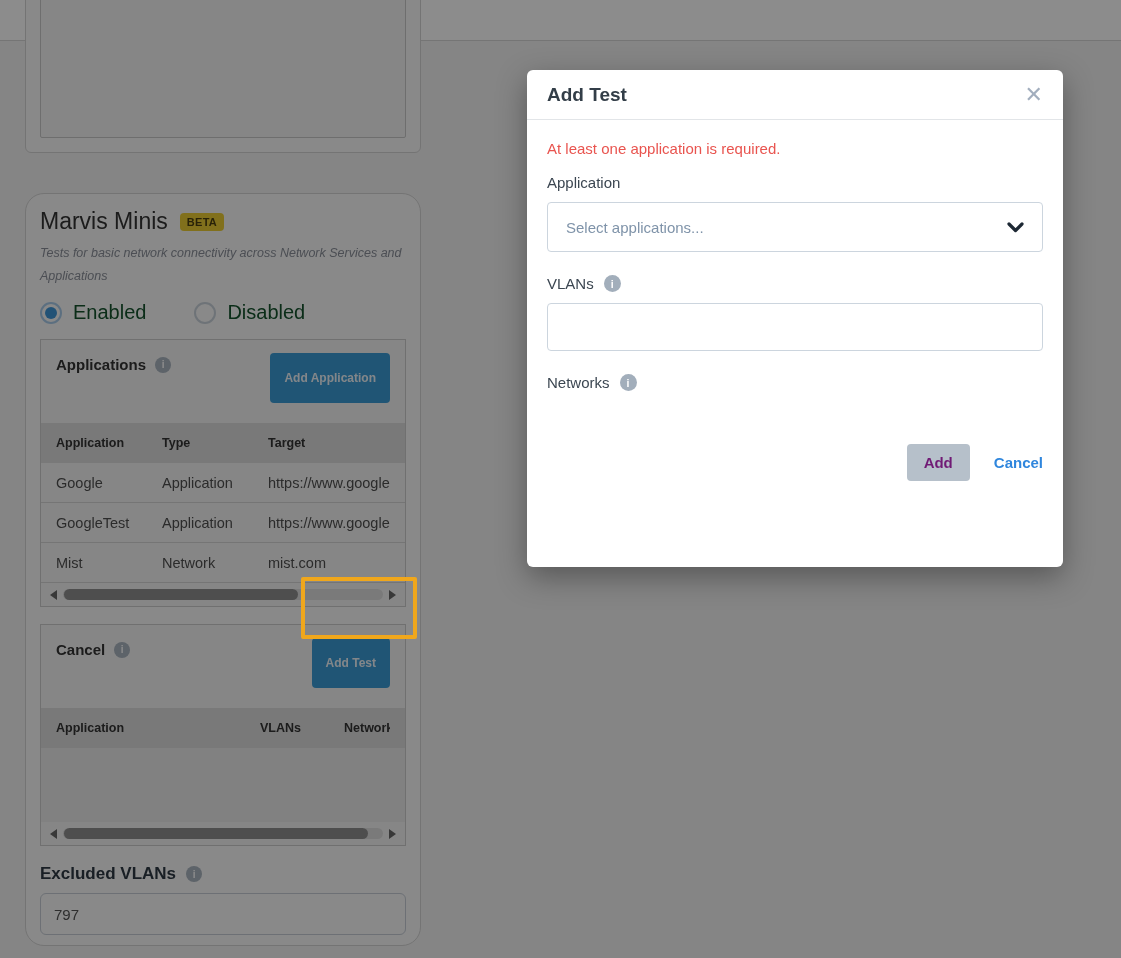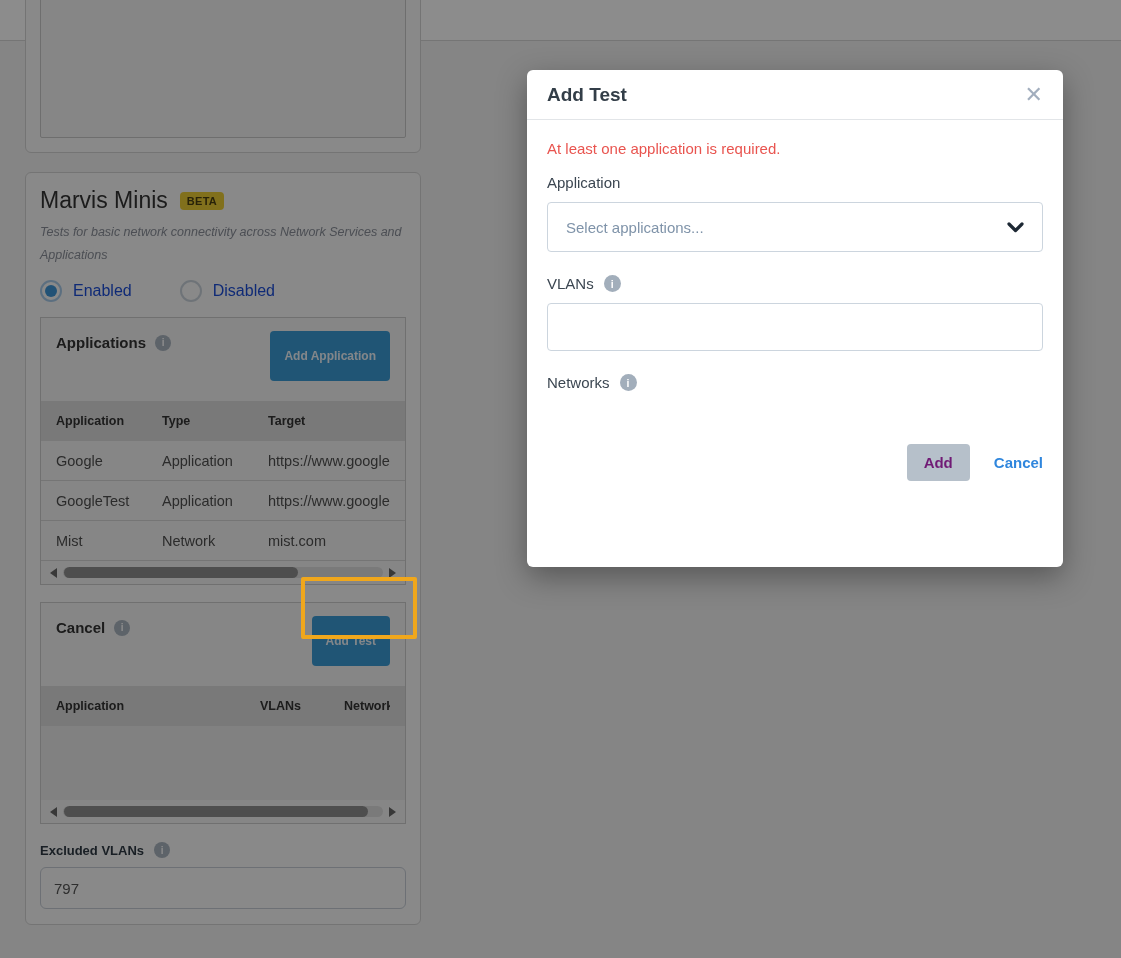--- a/index.html
+++ b/index.html
@@ -14,34 +14,34 @@
           display:flex; align-items:center; justify-content:center; }
   .logo-visor { width:19px; height:11px; background:#3a3e40; border-radius:5px;
                 display:flex; align-items:center; justify-content:center; gap:3px; }
   .logo-eye { width:4px; height:4px; border-radius:50%; background:#9aa0a2; }
   .app-title { margin-left:24px; font-size:13px; font-weight:bold; color:#2e2e2e; letter-spacing:.5px; }
 
   .card { position:absolute; background:#f9f9f9; border:1px solid #d4d4d4; border-radius:6px; z-index:1; }
   .card-partial { left:25px; top:-27px; width:396px; height:180px; }
   .empty-inner { position:absolute; left:14px; right:14px; top:10px; bottom:14px;
                  background:#f4f4f4; border:1px solid #c9c9c9; border-radius:2px; }
-  .card-marvis { left:25px; top:172px; width:396px; height:753px; padding:12px 14px; }
+  .card-marvis { left:25px; top:193px; width:396px; height:753px; padding:12px 14px;border-radius:19px; }
 
   .marvis-title-row { display:flex; align-items:center; gap:12px; margin-top:2px; }
   .marvis-title { font-size:23px; color:#333333; font-weight:normal; }
   .beta-badge { background:#eccd33; color:#4a3f10; font-size:11px; font-weight:bold;
                 padding:3px 7px; border-radius:4px; letter-spacing:.3px; }
   .marvis-desc { margin-top:7px; font-size:12.5px; font-style:italic; color:#8a8f99;
                  line-height:23px; max-width:370px; }
   .radio-row { display:flex; align-items:center; gap:48px; margin-top:13px; }
   .radio-opt { display:flex; align-items:center; gap:11px; cursor:pointer; }
   .radio-circle { width:22px; height:22px; border-radius:50%; border:2px solid #c9d2da; position:relative; }
   .radio-circle.selected { border-color:#a8cbe9; }
   .radio-circle.selected::after { content:""; position:absolute; inset:3px; border-radius:50%; background:#3f96d8; }
-  .radio-label { font-size:16px; color:#1d4ed8; }
+  .radio-label { font-size:20px; color:#14532d; }
 
   .section { margin-top:15px; background:#f5f5f5; border:1px solid #cdcdcd; }
   .section-header { display:flex; align-items:flex-start; justify-content:space-between; padding:13px 15px 20px 15px; }
   .section-title-wrap { display:flex; align-items:center; gap:9px; margin-top:3px; }
   .section-title { font-size:15px; font-weight:bold; color:#333; }
   .info-icon { width:16px; height:16px; border-radius:50%; background:#a9b4bf; color:#fff;
                font-size:10px; font-weight:bold; display:inline-flex; align-items:center;
                justify-content:center; font-style:normal; flex:none; }
   .btn-primary { background:#3b9bd6; color:#eef5fa; border:none; border-radius:4px;
                  font-size:12px; font-weight:bold; padding:18px 14px; cursor:pointer;
@@ -58,21 +58,21 @@
   .tbl-empty { height:74px; }
 
   .hscroll { display:flex; align-items:center; height:23px; padding:0 9px; gap:6px; }
   .hs-arrow { width:0; height:0; flex:none; cursor:pointer; }
   .hs-arrow.left { border-top:5px solid transparent; border-bottom:5px solid transparent; border-right:7px solid #666; }
   .hs-arrow.right { border-top:5px solid transparent; border-bottom:5px solid transparent; border-left:7px solid #666; }
   .hs-track { flex:1; height:11px; border-radius:6px; background:#dedede; position:relative; }
   .hs-thumb { position:absolute; left:1px; top:0; height:11px; border-radius:6px; background:#8f8f8f; }
 
   .excluded-label-row { display:flex; align-items:center; gap:10px; margin-top:18px; }
-  .excluded-label { font-size:13px; font-weight:bold; color:#2f3a44; }
+  .excluded-label { font-size:17px; font-weight:bold; color:#2f3a44; }
   .text-input { margin-top:9px; width:100%; height:42px; background:#f9f9f9;
                 border:1px solid #c6cdd6; border-radius:6px; font-size:15px; color:#555;
                 padding:0 13px; font-family:"Liberation Sans", sans-serif; }
 
   
   .overlay { position:absolute; inset:0; background:rgba(0,0,0,0.45); z-index:10; }
   .modal { position:absolute; left:527px; top:70px; width:536px; height:497px; background:#fff;
            border-radius:6px; box-shadow:0 10px 30px rgba(0,0,0,0.35); z-index:20; }
   .modal-header { height:50px; display:flex; align-items:center; justify-content:space-between;
                   padding:0 20px; border-bottom:1px solid #e2e5e8; }

